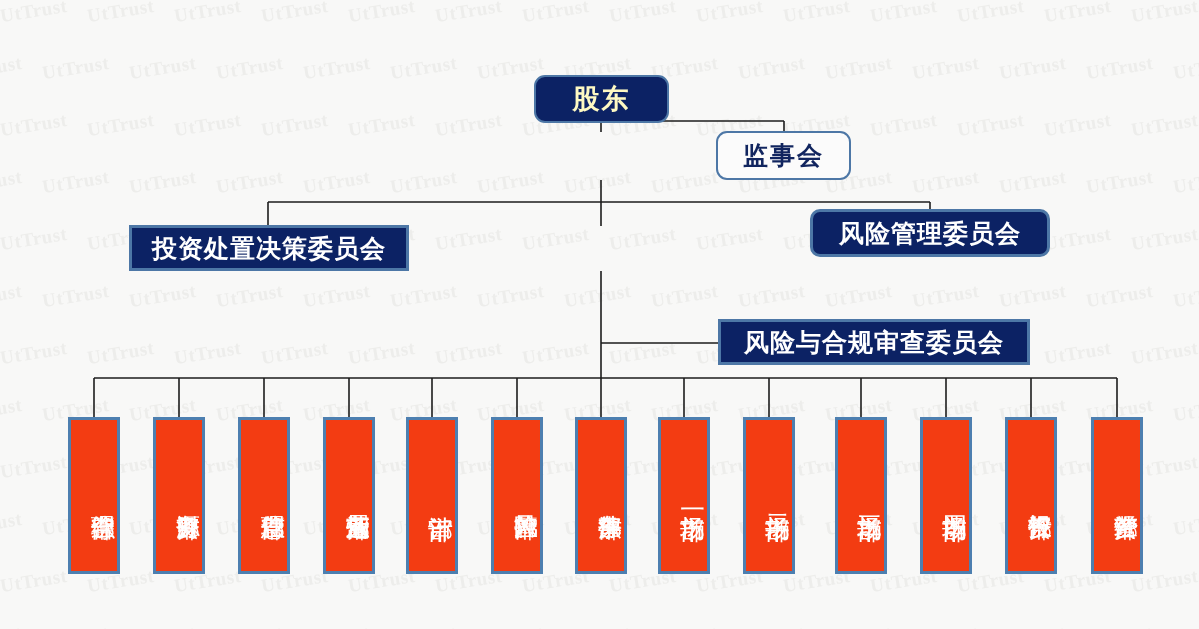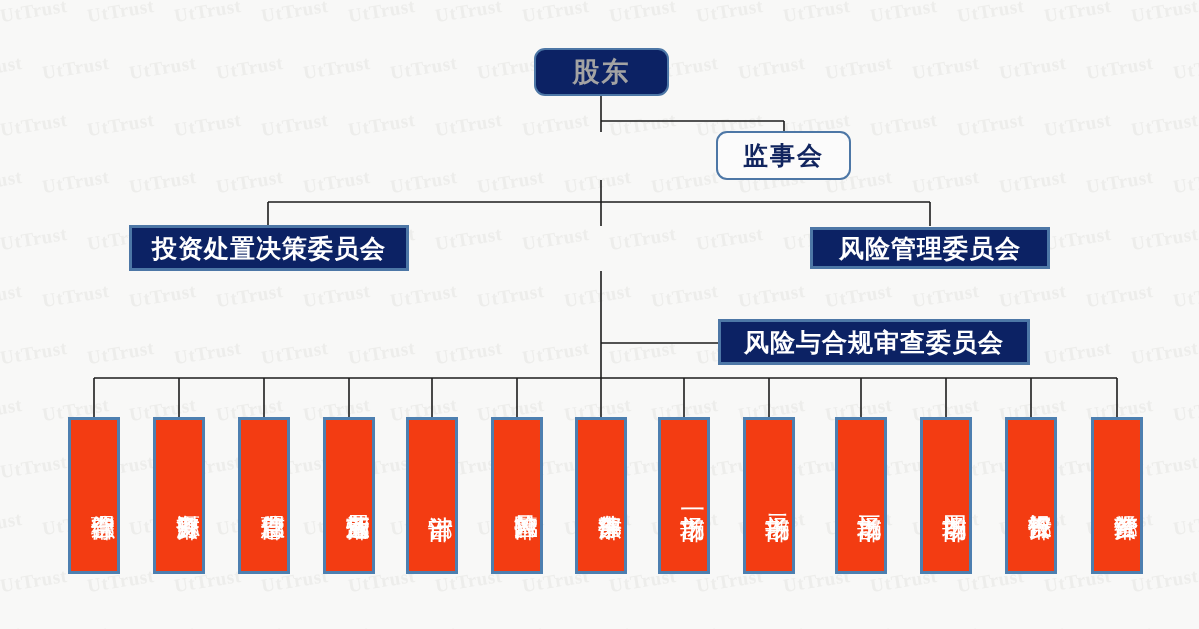--- a/index.html
+++ b/index.html
@@ -69,24 +69,25 @@
     align-items: center;
     justify-content: center;
     text-align: center;
   }
 
   
   .node-navy-round {
     background: #0c2264;
     border: 2.5px solid #4d77a6;
     border-radius: 11px;
-    color: #a3a3a3;
+    color: #fef9c3;
     font-weight: 700;
     font-size: 27px;
     letter-spacing: 2px;
+    margin-top: 27px;
   }
 
   
   .node-white-round {
     background: #fbfbfb;
     border: 2.5px solid #4d77a6;
     border-radius: 11px;
     color: #11255f;
     font-weight: 700;
     font-size: 25px;
@@ -350,21 +351,21 @@
 
     <div class="node node-navy-bar" style="left:129px; top:225px; width:280px; height:46px;">
       <span>投资处置决策委员会</span>
     </div>
 
     <div class="node node-white-round" style="left:716px; top:131px; width:135px; height:49px;">
       <span>监事会</span>
     </div>
 
 
-    <div class="node node-navy-bar" style="left:810px; top:227px; width:240px; height:42px;">
+    <div class="node node-navy-bar" style="left:810px; top:209px; width:240px; height:48px;border-radius:10px;">
       <span>风险管理委员会</span>
     </div>
 
     <div class="node node-navy-bar" style="left:718px; top:319px; width:312px; height:46px;">
       <span>风险与合规审查委员会</span>
     </div>
 
   <div class="node node-dept" style="left: 68px; top: 417px; width: 52px; height: 157px;">
         <span class="dept-text" style="font-size: 24px;">综合管理部</span>
       </div>

